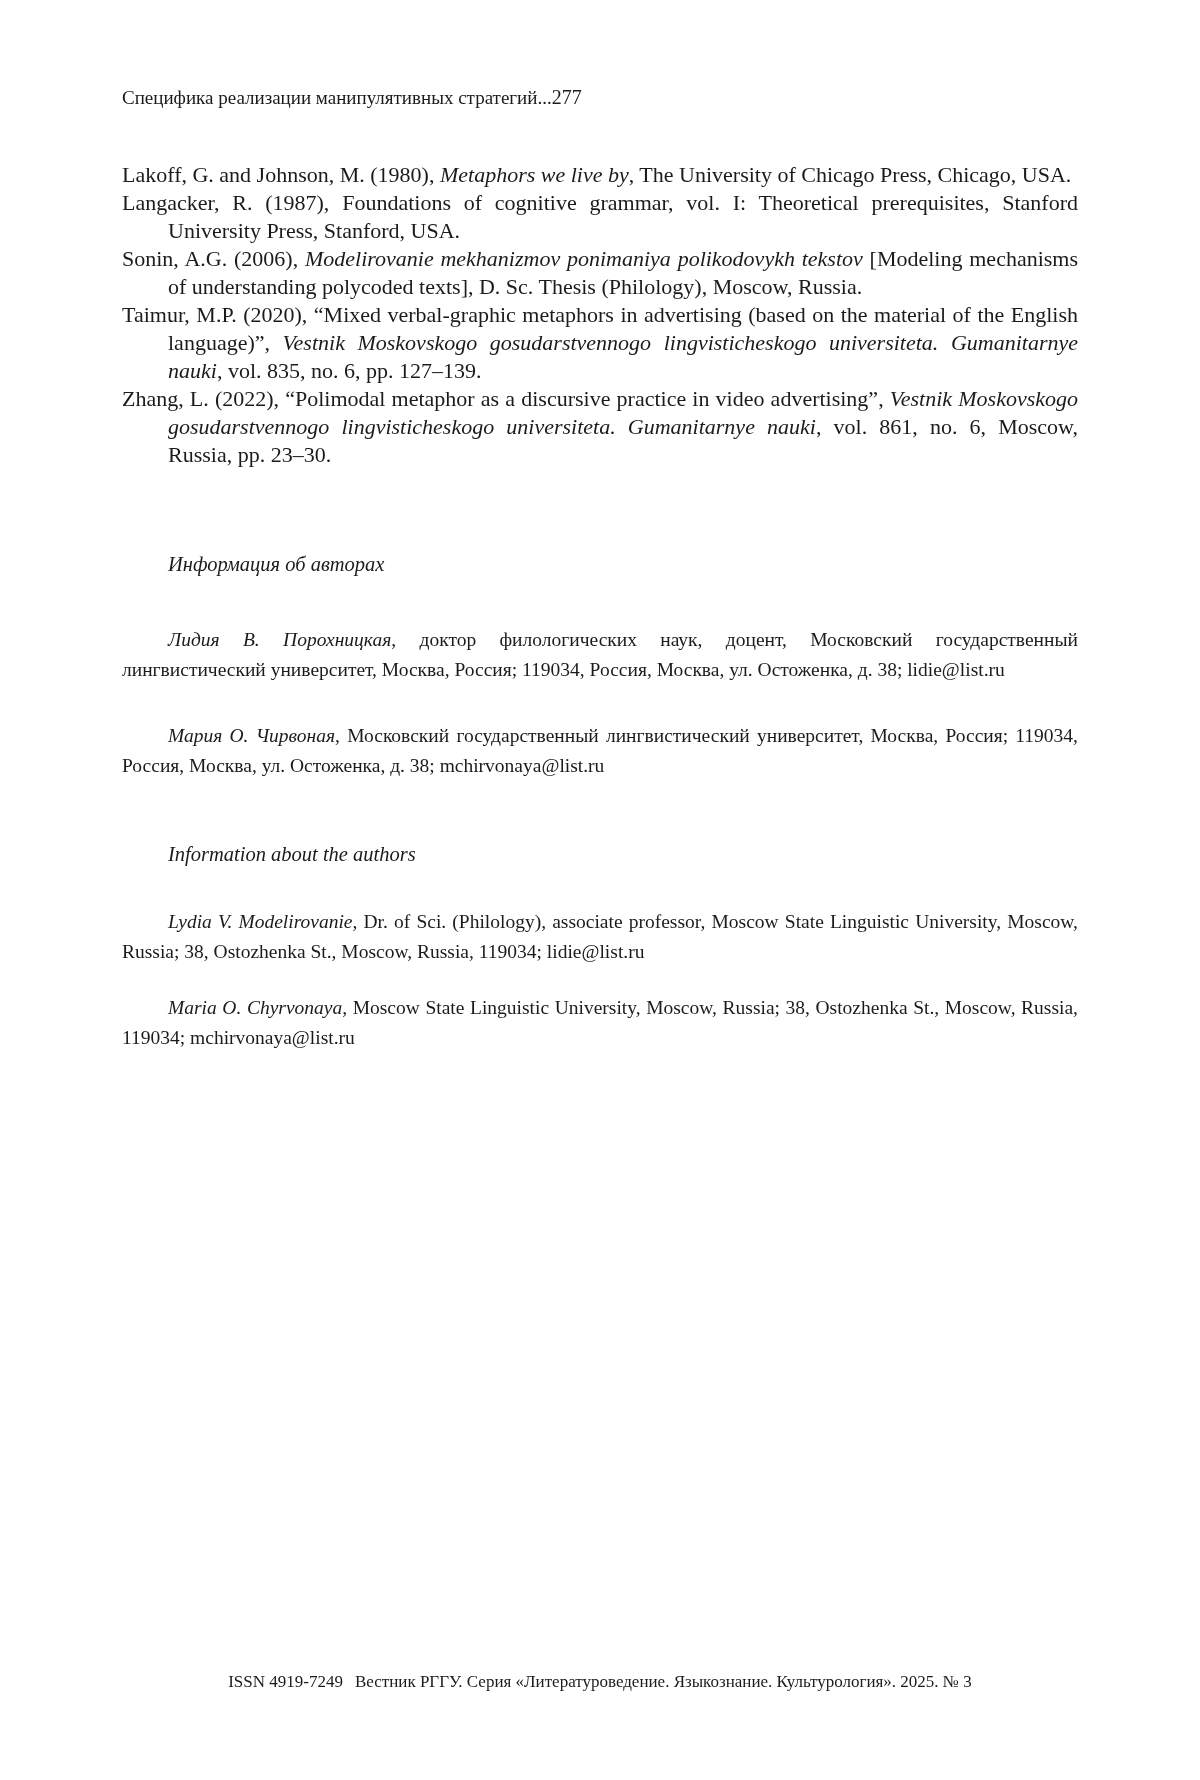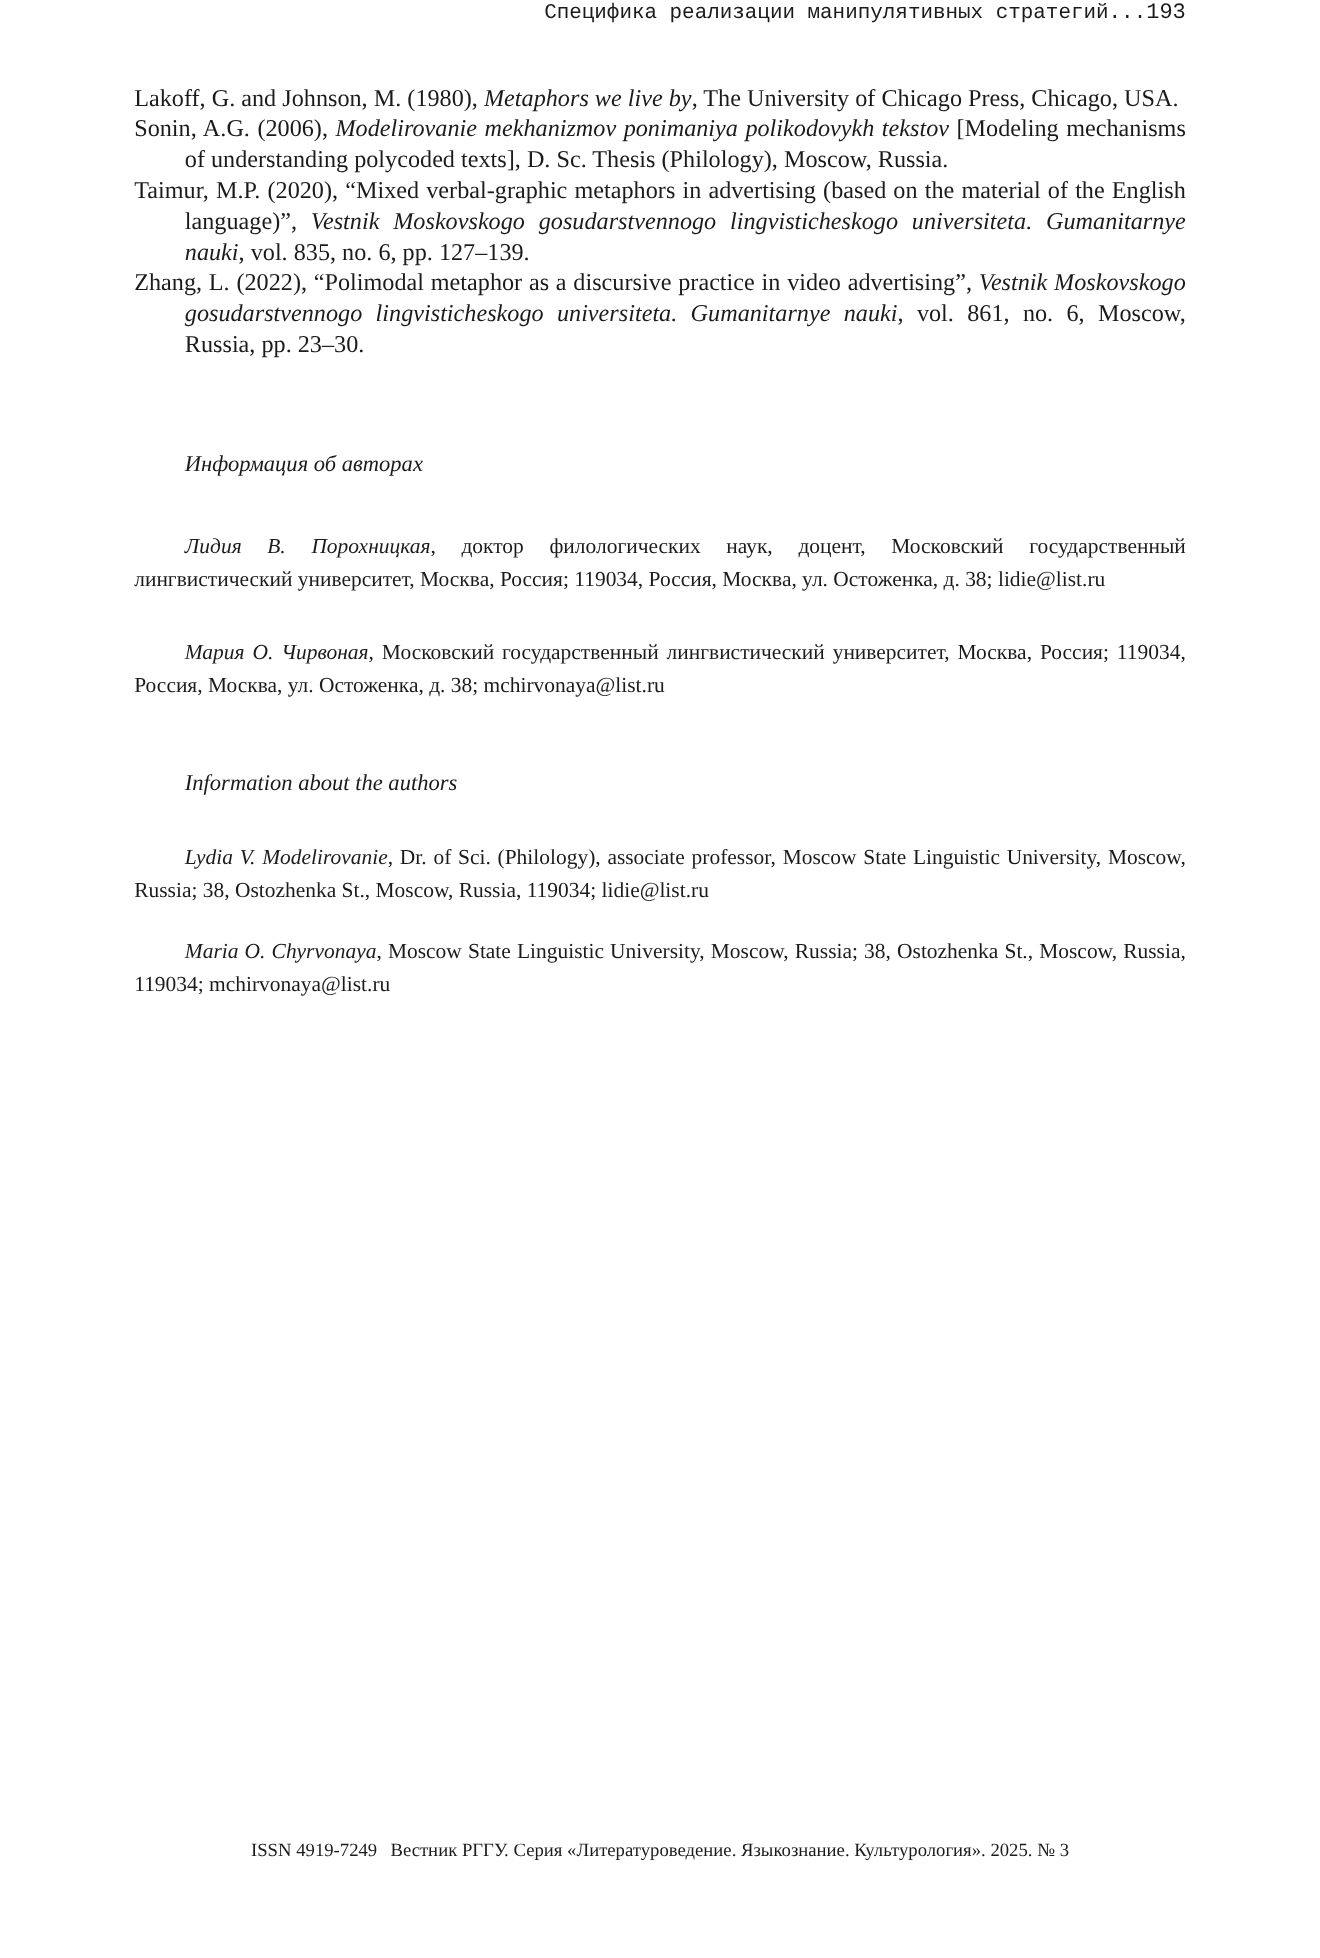--- a/index.html
+++ b/index.html
@@ -6,22 +6,23 @@
   body {
     width: 1200px; height: 1780px;
     font-family: "Liberation Serif", "DejaVu Serif", serif;
     color: #1b1b1b;
     -webkit-font-smoothing: antialiased;
   }
   .page { position: relative; width: 1200px; height: 1780px; overflow: hidden; background: #ffffff; }
   .content { position: absolute; left: 122px; width: 956px; top: 0; }
 
   .running-head {
-    display: flex; justify-content: flex-end; align-items: baseline;
-    font-size: 19px; line-height: 22px; font-family: Liberation Mono, monospace;
+    display: flex; justify-content: flex-start; align-items: baseline;
+    padding-top: 86px;
+    font-size: 19px; line-height: 22px;
   }
   .running-head .pageno { font-size: 20px; }
 
   .references { margin-top: 52px; font-size: 22px; line-height: 28px; }
   .references p {
     margin: 0; text-align: justify;
     padding-left: 46px; text-indent: -46px;
   }
 
   .section-heading {
@@ -52,25 +53,26 @@
   .page-footer .issn { margin-right: 12px; }
 </style>
 </head>
 <body>
 
 <div class="page">
   <div class="content">
 
     <header class="running-head">
       <span>Специфика реализации манипулятивных стратегий...</span>
-      <span class="pageno">193</span>
+      <span class="pageno">277</span>
     </header>
 
     <section class="references">
       <p><span>Lakoff, G. and Johnson, M. (1980), </span><span class="it">Metaphors we live by</span><span>, The University of Chicago Press, Chicago, USA.</span></p>
+      <p><span>Langacker, R. (1987), Foundations of cognitive grammar, vol. I: Theoretical prerequisites, Stanford University Press, Stanford, USA.</span></p>
       <p><span>Sonin, A.G. (2006), </span><span class="it">Modelirovanie mekhanizmov ponimaniya polikodovykh tekstov</span><span> [Modeling mechanisms of understanding polycoded texts], D. Sc. Thesis (Philology), Moscow, Russia.</span></p>
       <p><span>Taimur, M.P. (2020), “Mixed verbal-graphic metaphors in advertising (based on the material of the English language)”, </span><span class="it">Vestnik Moskovskogo gosudarstvennogo lingvisticheskogo universiteta. Gumanitarnye nauki</span><span>, vol. 835, no. 6, pp. 127–139.</span></p>
       <p><span>Zhang, L. (2022), “Polimodal metaphor as a discursive practice in video advertising”, </span><span class="it">Vestnik Moskovskogo gosudarstvennogo lingvisticheskogo universiteta. Gumanitarnye nauki</span><span>, vol. 861, no. 6, Moscow, Russia, pp. 23–30.</span></p>
     </section>
 
     <section>
       <h2 class="section-heading heading-ru">Информация об авторах</h2>
       <p class="para first-ru"><span class="it">Лидия В. Порохницкая</span><span>, доктор филологических наук, доцент, Московский государственный лингвистический университет, Москва, Россия; 119034, Россия, Москва, ул. Остоженка, д. 38; lidie@list.ru</span></p>
       <p class="para second-ru"><span class="it">Мария О. Чирвоная</span><span>, Московский государственный лингвистический университет, Москва, Россия; 119034, Россия, Москва, ул. Остоженка, д. 38; mchirvonaya@list.ru</span></p>
     </section>

